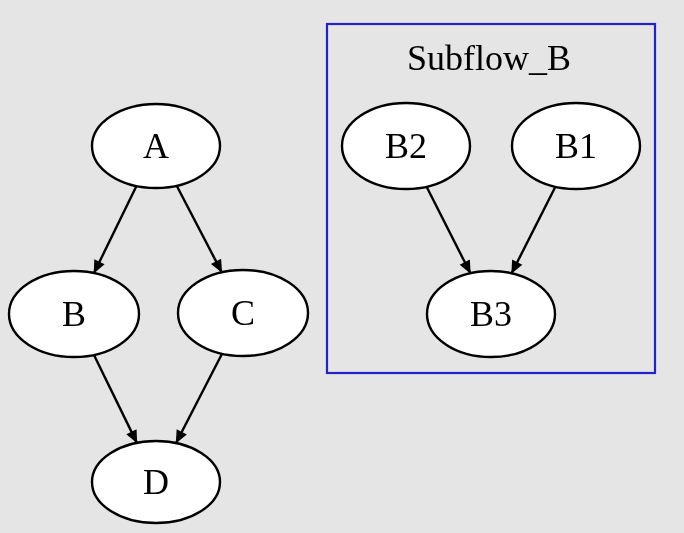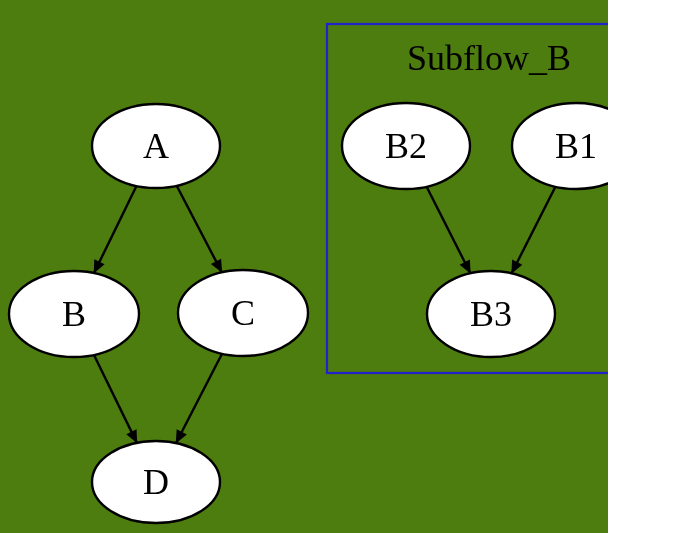--- a/index.html
+++ b/index.html
@@ -2,23 +2,23 @@
 <html><head>
 <meta charset="utf-8">
 <style>
   html, body {
     margin: 0;
     padding: 0;
     background: #ffffff;
   }
   .canvas-wrap {
     position: relative;
-    width: 608px;
+    width: 684px;
     height: 533px;
-    background: #4d7c0f;
+    background: #e5e5e5;
     overflow: hidden;
     font-family: "Liberation Serif", "DejaVu Serif", serif;
   }
   svg text {
     font-family: "Liberation Serif", "DejaVu Serif", serif;
     font-size: 36px;
     fill: #000000;
   }
   svg ellipse {
     fill: #ffffff;

